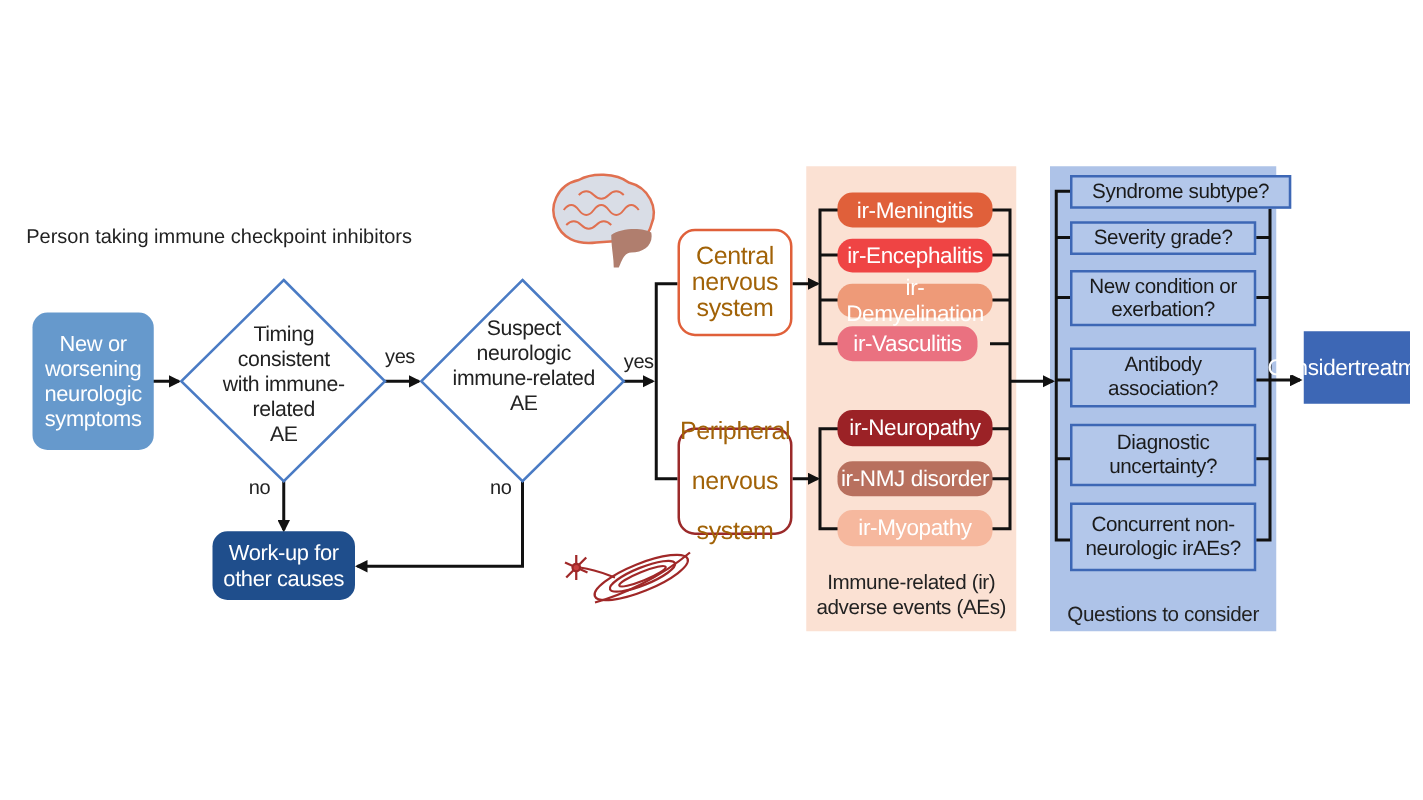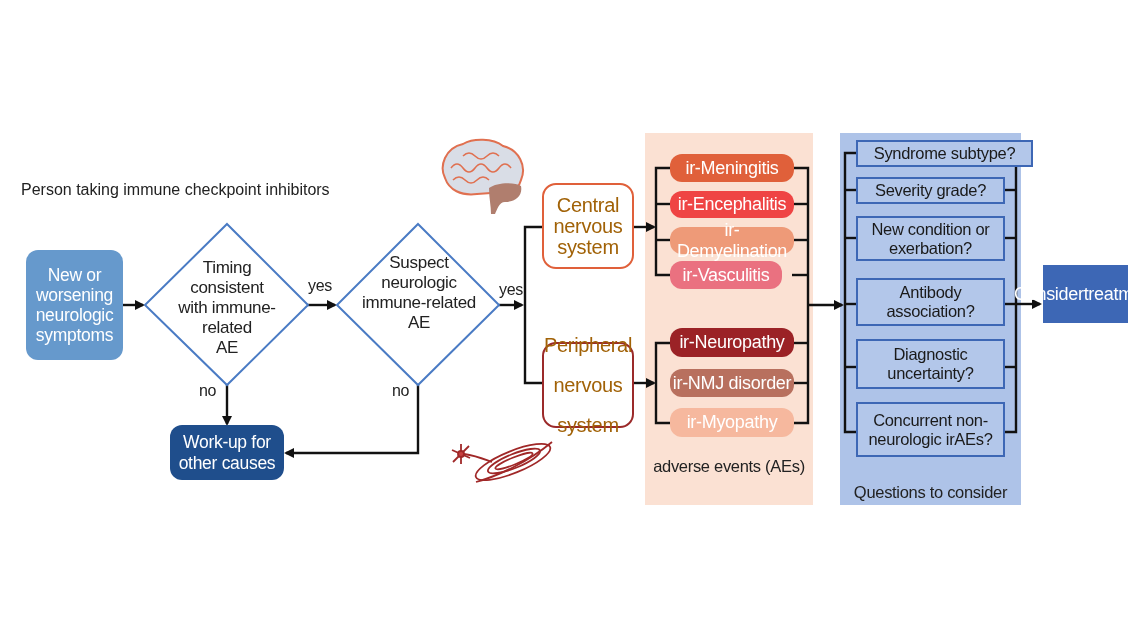--- a/index.html
+++ b/index.html
@@ -147,20 +147,21 @@
 
 <div class="abs pill center narrow" style="left:670px; top:154px; width:124px; height:28px; background:#e0603a;">ir-Meningitis</div>
 <div class="abs pill center narrow" style="left:670px; top:191px; width:124px; height:27px; background:#ef4444;">ir-Encephalitis</div>
 <div class="abs pill center narrow" style="left:670px; top:227px; width:124px; height:27px; background:#ee9a78;">ir-Demyelination</div>
 <div class="abs pill center narrow" style="left:670px; top:261px; width:112px; height:28px; background:#ea7180;">ir-Vasculitis</div>
 <div class="abs pill center narrow" style="left:670px; top:328px; width:124px; height:29px; background:#9b2226;">ir-Neuropathy</div>
 <div class="abs pill center narrow" style="left:670px; top:369px; width:124px; height:28px; background:#b8705e;">ir-NMJ disorder</div>
 <div class="abs pill center narrow" style="left:670px; top:408px; width:124px; height:29px; background:#f6b89e;">ir-Myopathy</div>
 
 <div class="abs caption narrow" style="left:645px; top:456px; width:168px;">
+  <div>Immune-related (ir)</div>
   <div>adverse events  (AEs)</div>
 </div>
 
 <div class="abs qbox center narrow" style="left:856px; top:140px; width:177px; height:27px;">
   <span>Syndrome subtype?</span>
 </div>
 <div class="abs qbox center narrow" style="left:856px; top:177px; width:149px; height:27px;">
   <span>Severity grade?</span>
 </div>
 <div class="abs qbox center narrow" style="left:856px; top:216px; width:149px; height:45px; flex-direction:column;">

